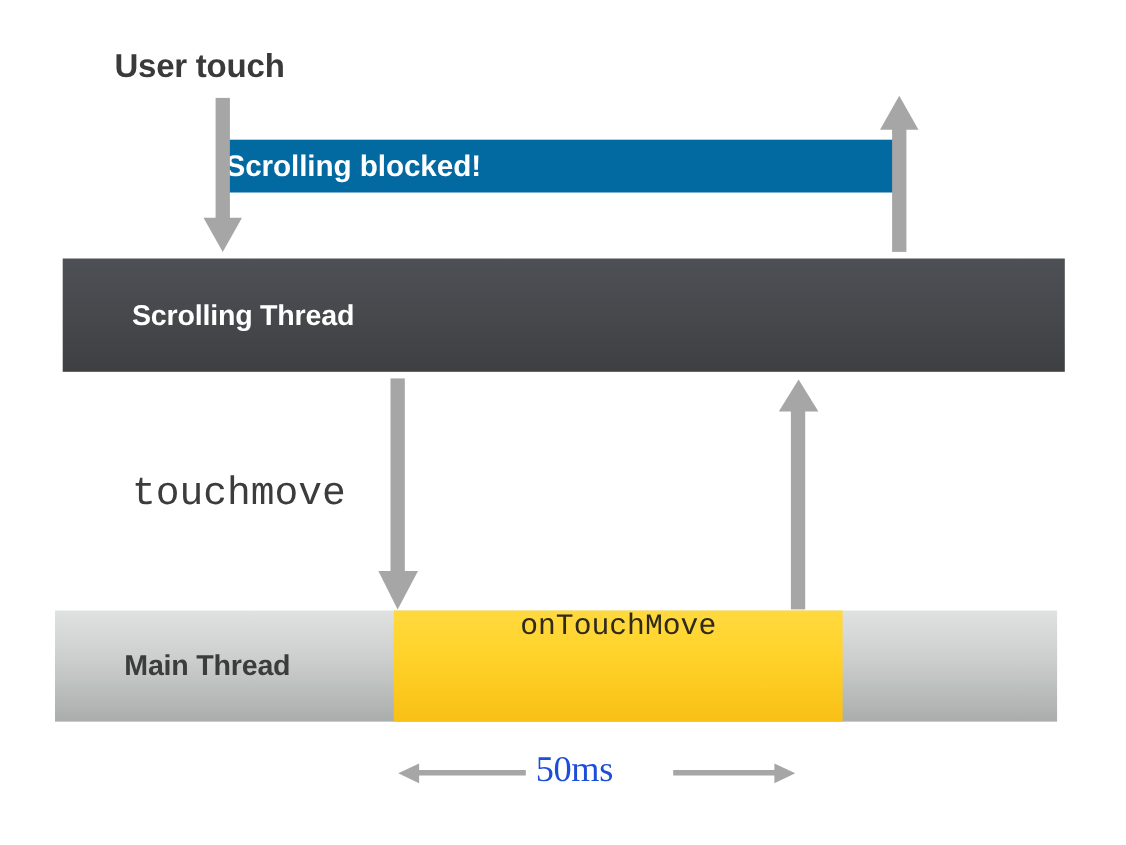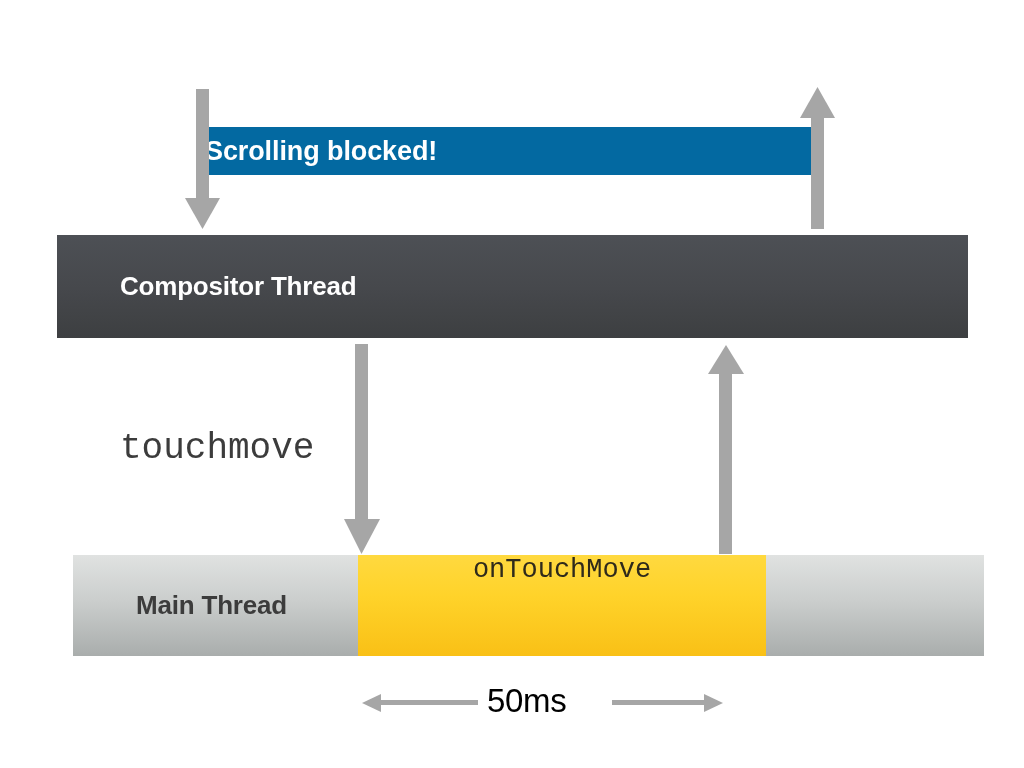--- a/index.html
+++ b/index.html
@@ -67,21 +67,21 @@
     margin-left: 63px;
     font-family: "Liberation Sans", sans-serif;
     font-weight: bold;
     font-size: 26px;
     color: #ffffff;
     letter-spacing: -0.2px;
   }
 
   #main-lane {
     position: absolute;
-    left: 73px;
+    left: 50px;
     top: 555px;
     width: 911px;
     height: 101px;
     background: linear-gradient(to bottom, #e0e2e1 0%, #cbcecd 45%, #a9adac 100%);
     display: flex;
     align-items: center;
   }
   #main-lane .lane-label {
     margin-left: 63px;
     font-family: "Liberation Sans", sans-serif;
@@ -127,39 +127,40 @@
     width: 1024px;
     height: 768px;
     pointer-events: none;
   }
 
   
   #duration-label {
     position: absolute;
     left: 487px;
     top: 682px;
-    font-family: Liberation Sans, sans-serif;
+    font-family: Liberation Serif, serif;
     font-size: 33px;
-    color: #000000;
+    color: #1d4ed8;
     letter-spacing: -0.3px;
   }
 </style>
 </head>
 <body>
 
 <div id="stage">
 
+  <div class="top-label" id="label-user-touch">User touch</div>
 
 
   <div id="blocked-bar">
     <span class="blocked-text">Scrolling blocked!</span>
   </div>
 
   <div id="compositor-lane">
-    <span class="lane-label">Compositor Thread</span>
+    <span class="lane-label">Scrolling Thread</span>
   </div>
 
   <div id="touchmove-label">touchmove</div>
 
   <div id="main-lane">
     <span class="lane-label">Main Thread</span>
   </div>
 
   <div id="ontouchmove-block">
     <span class="block-text">onTouchMove</span>

